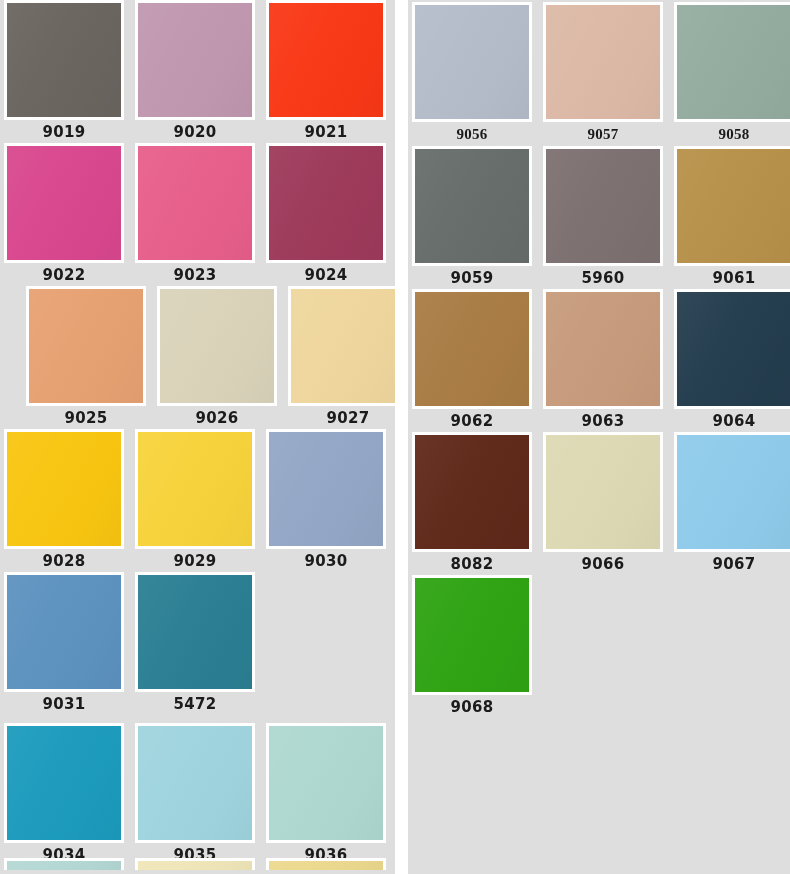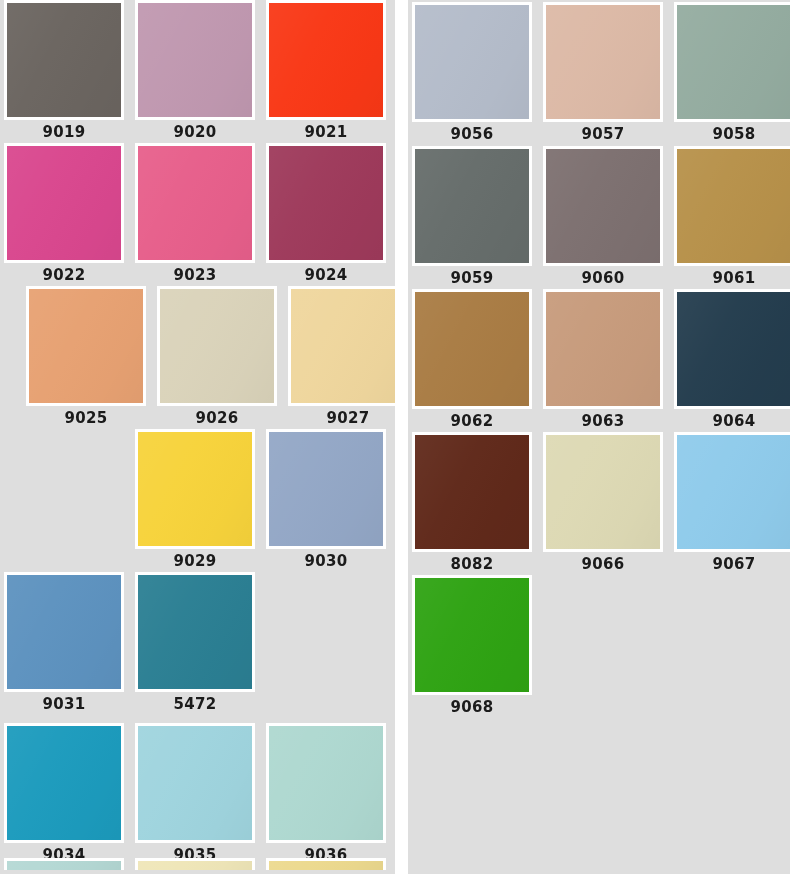--- a/index.html
+++ b/index.html
@@ -142,20 +142,24 @@
         <div class="swatch-cell c1">
           <div class="swatch-chip" style="background-color: rgb(218, 211, 186);"></div>
           <div class="swatch-label">9026</div>
         </div>
         <div class="swatch-cell c2">
           <div class="swatch-chip" style="background-color: rgb(239, 214, 157);"></div>
           <div class="swatch-label">9027</div>
         </div>
       </div>
       <div class="swatch-row" style="top: 429px;">
+        <div class="swatch-cell c0">
+          <div class="swatch-chip" style="background-color: rgb(248, 197, 16);"></div>
+          <div class="swatch-label">9028</div>
+        </div>
         <div class="swatch-cell c1">
           <div class="swatch-chip" style="background-color: rgb(247, 211, 59);"></div>
           <div class="swatch-label">9029</div>
         </div>
         <div class="swatch-cell c2">
           <div class="swatch-chip" style="background-color: rgb(147, 167, 198);"></div>
           <div class="swatch-label">9030</div>
         </div>
       </div>
       <div class="swatch-row" style="top: 572px;">
@@ -188,42 +192,42 @@
         </div>
         <div class="swatch-cell c1" style="height: 12px;">
           <div class="swatch-chip" style="background-color: rgb(239, 230, 184);"></div>
         </div>
         <div class="swatch-cell c2" style="height: 12px;">
           <div class="swatch-chip" style="background-color: rgb(236, 217, 142);"></div>
         </div>
       </div>
     </div>
   <div class="panel right" style="background: rgb(222, 222, 222);">
-      <div class="swatch-row" style="top: 2px;">
+      <div class="swatch-row" style="top: 2px; font-family: Liberation Serif, serif;">
         <div class="swatch-cell c0">
           <div class="swatch-chip" style="background-color: rgb(180, 188, 202);"></div>
           <div class="swatch-label">9056</div>
         </div>
         <div class="swatch-cell c1">
           <div class="swatch-chip" style="background-color: rgb(220, 185, 166);"></div>
           <div class="swatch-label">9057</div>
         </div>
         <div class="swatch-cell c2">
           <div class="swatch-chip" style="background-color: rgb(148, 172, 160);"></div>
           <div class="swatch-label">9058</div>
         </div>
       </div>
       <div class="swatch-row" style="top: 146px;">
         <div class="swatch-cell c0">
           <div class="swatch-chip" style="background-color: rgb(102, 109, 107);"></div>
           <div class="swatch-label">9059</div>
         </div>
         <div class="swatch-cell c1">
           <div class="swatch-chip" style="background-color: rgb(125, 112, 112);"></div>
-          <div class="swatch-label">9060</div>
+          <div class="swatch-label">5960</div>
         </div>
         <div class="swatch-cell c2">
           <div class="swatch-chip" style="background-color: rgb(183, 145, 74);"></div>
           <div class="swatch-label">9061</div>
         </div>
       </div>
       <div class="swatch-row" style="top: 289px;">
         <div class="swatch-cell c0">
           <div class="swatch-chip" style="background-color: rgb(169, 124, 68);"></div>
           <div class="swatch-label">9062</div>

